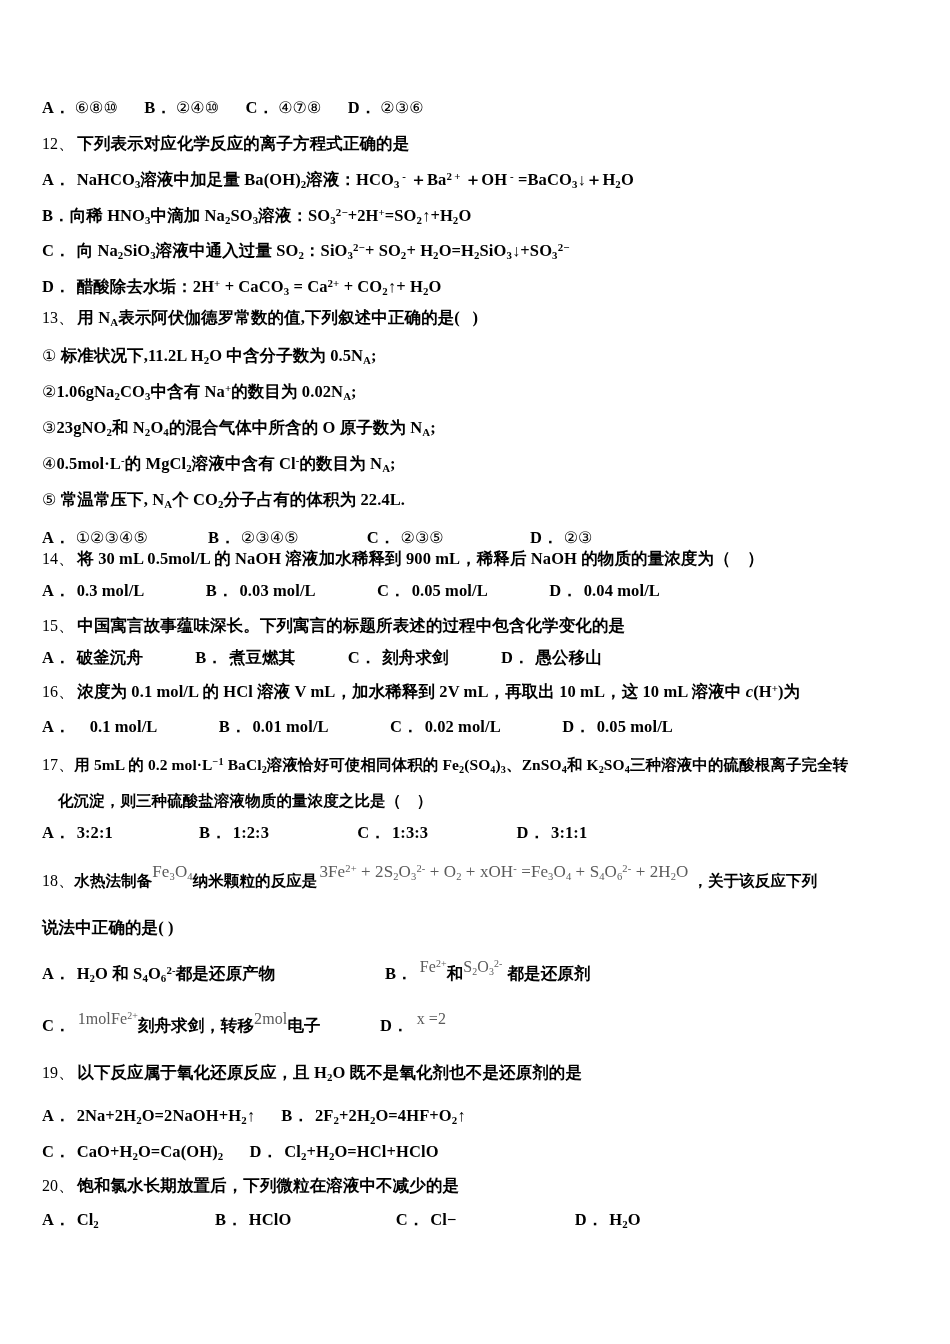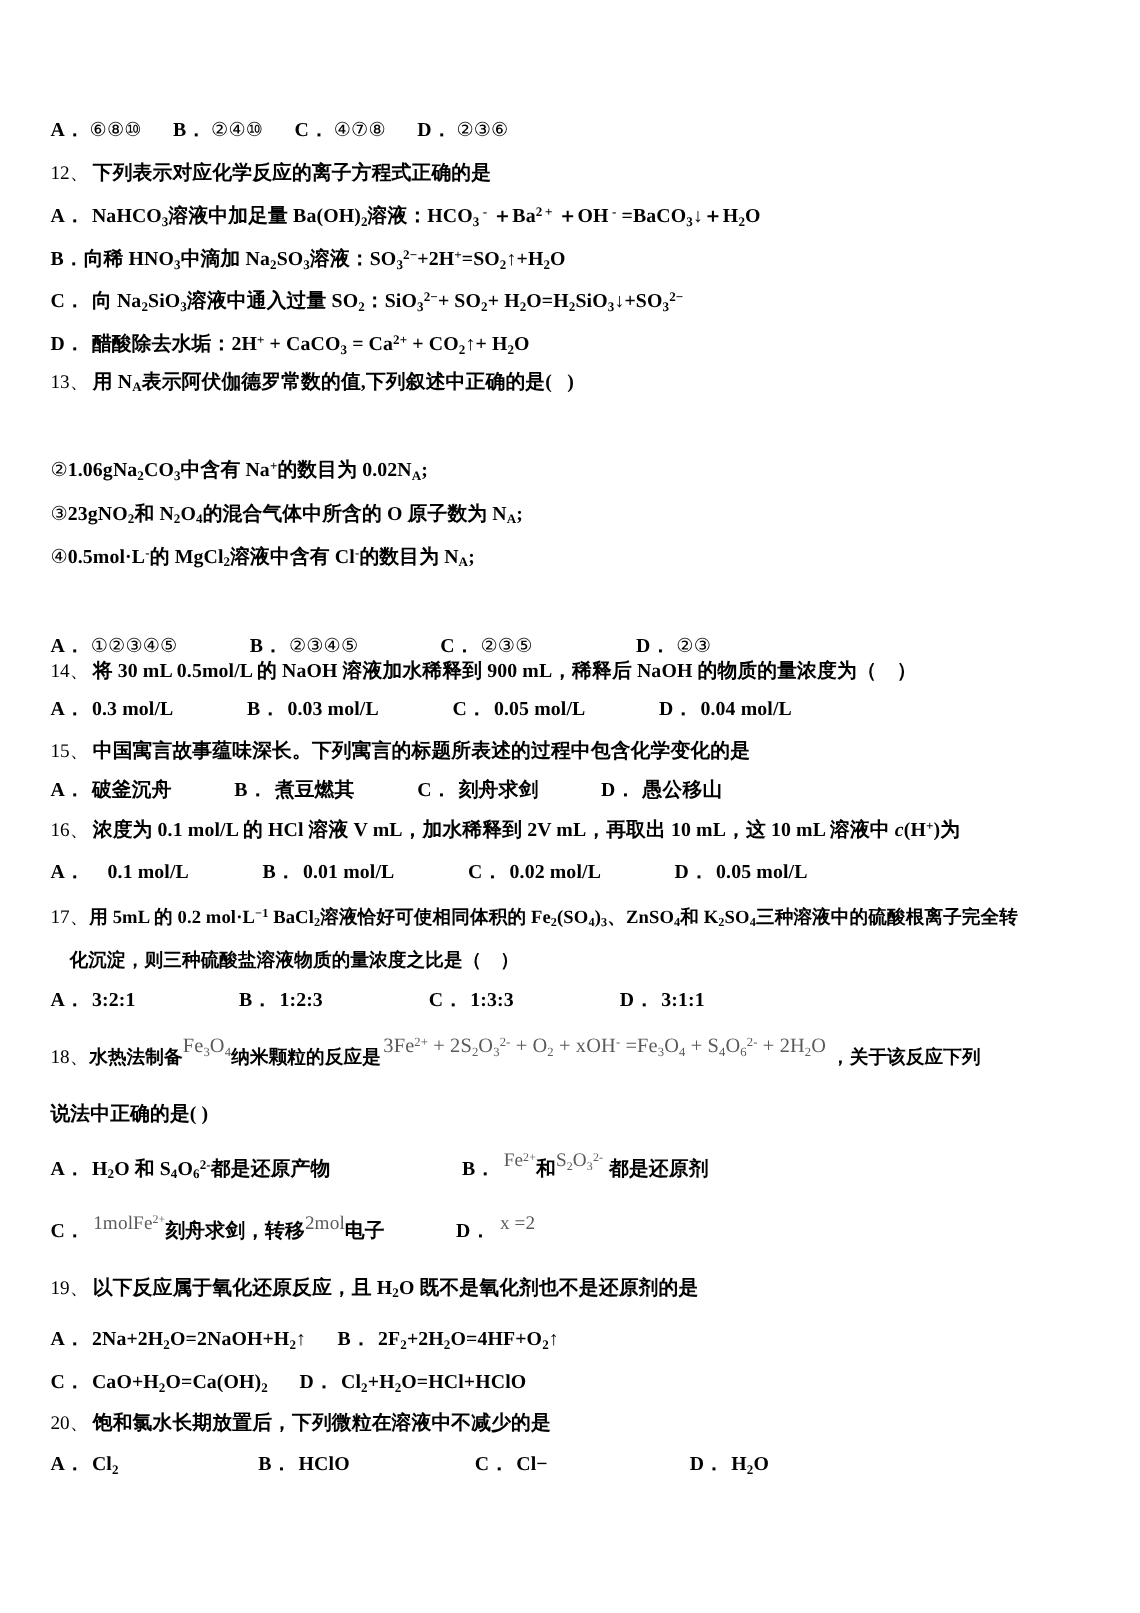--- a/index.html
+++ b/index.html
@@ -103,28 +103,34 @@
   </div>
 
   <div class="line" style="left:42px; top:279px;">
     <span class="opt-label">D．</span><span style="margin-left:6px;">醋酸除去水垢：2H<sup>+</sup> + CaCO<sub>3</sub> = Ca<sup>2+</sup> + CO<sub>2</sub>↑+ H<sub>2</sub>O</span>
   </div>
 
   <div class="line" style="left:42px; top:310px;">
     <span class="qnum">13、</span><span style="margin-left:3px;">用 N<sub>A</sub>表示阿伏伽德罗常数的值,下列叙述中正确的是(&nbsp;&nbsp;&nbsp;)</span>
   </div>
 
+  <div class="line" style="left:42px; top:348px;">
+    <span><span class="circ">①</span> 标准状况下,11.2L H<sub>2</sub>O 中含分子数为 0.5N<sub>A</sub>;</span>
+  </div>
   <div class="line" style="left:42px; top:384px;">
     <span><span class="circ">②</span>1.06gNa<sub>2</sub>CO<sub>3</sub>中含有 Na<sup>+</sup>的数目为 0.02N<sub>A</sub>;</span>
   </div>
   <div class="line" style="left:42px; top:420px;">
     <span><span class="circ">③</span>23gNO<sub>2</sub>和 N<sub>2</sub>O<sub>4</sub>的混合气体中所含的 O 原子数为 N<sub>A</sub>;</span>
   </div>
   <div class="line" style="left:42px; top:456px;">
     <span><span class="circ">④</span>0.5mol·L<sup>-</sup>的 MgCl<sub>2</sub>溶液中含有 Cl<sup>-</sup>的数目为 N<sub>A</sub>;</span>
+  </div>
+  <div class="line" style="left:42px; top:492px;">
+    <span><span class="circ">⑤</span> 常温常压下, N<sub>A</sub>个 CO<sub>2</sub>分子占有的体积为 22.4L.</span>
   </div>
 
   <div class="line" style="left:42px; top:530px;">
     <span class="opt-label">A．</span><span class="circ" style="margin-left:5px;">①②③④⑤</span>
     <span class="opt-label" style="margin-left:56px;">B．</span><span class="circ" style="margin-left:5px;">②③④⑤</span>
     <span class="opt-label" style="margin-left:64px;">C．</span><span class="circ" style="margin-left:5px;">②③⑤</span>
     <span class="opt-label" style="margin-left:82px;">D．</span><span class="circ" style="margin-left:5px;text-align:right;">②③</span>
   </div>
 
   <div class="line" style="left:42px; top:551px;">

